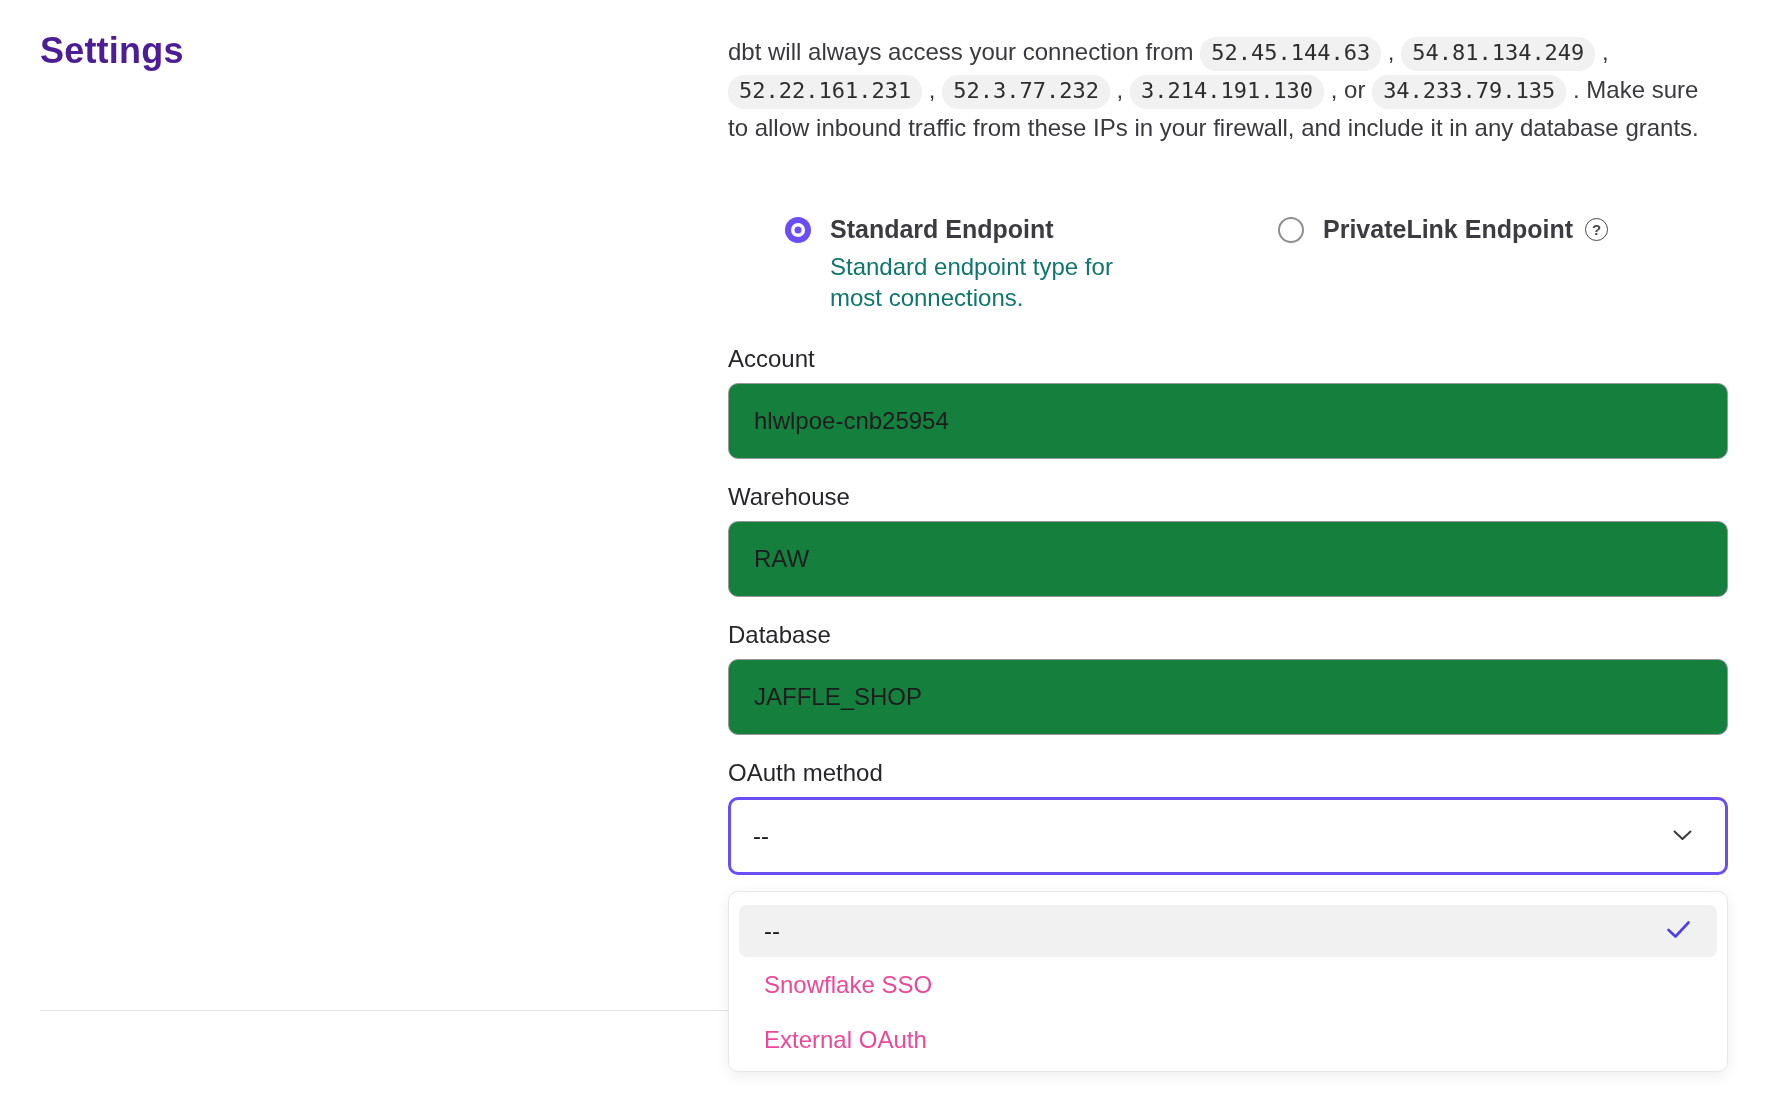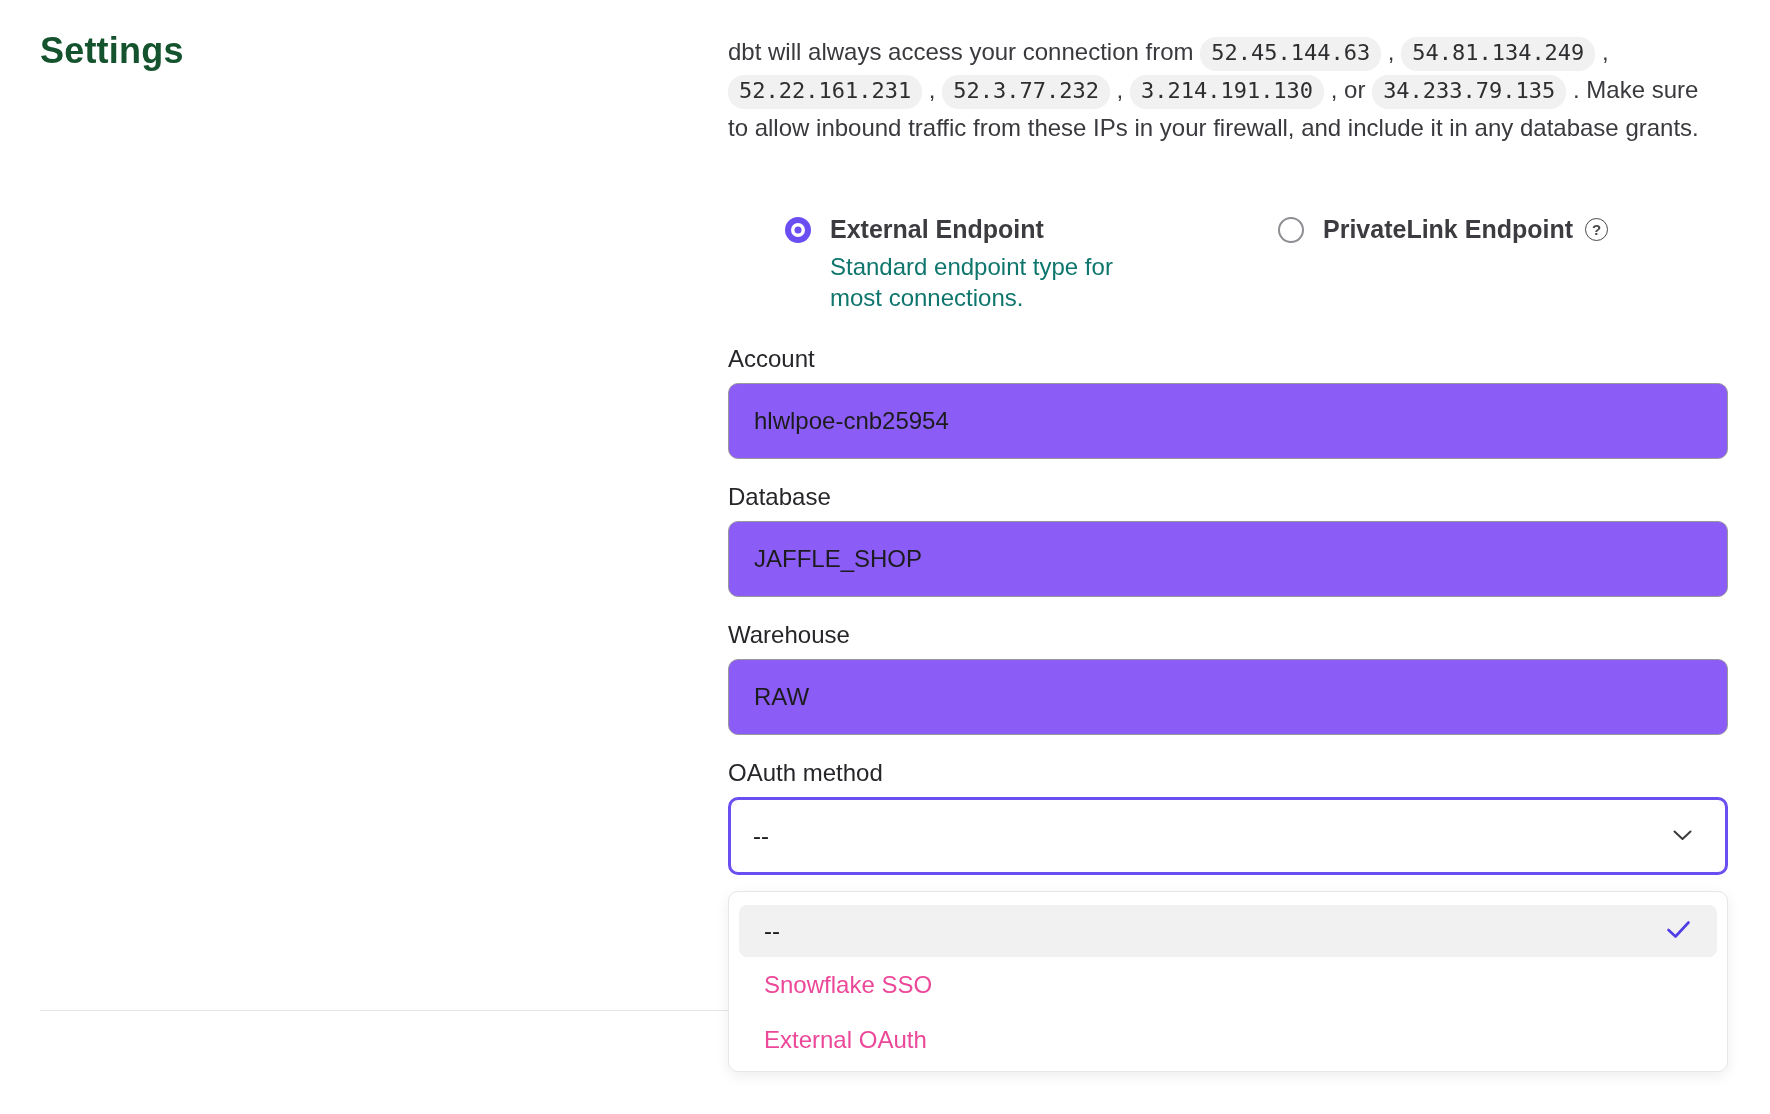--- a/index.html
+++ b/index.html
@@ -1,20 +1,20 @@
 <!DOCTYPE html>
 <html><head>
 <meta charset="utf-8">
 <style>
   * { margin:0; padding:0; box-sizing:border-box; }
   html,body { width:1770px; height:1114px; background:#ffffff; overflow:hidden;
               font-family:"Liberation Sans", sans-serif; }
 
   .page-title { position:absolute; left:40px; top:30px; font-size:36px; font-weight:700;
-                color:#14532d; letter-spacing:.2px; }
+                color:#4c1d95; letter-spacing:.2px; }
 
   .divider { position:absolute; left:40px; top:1010px; width:1687px; height:0;
              border-top:1px solid #e4e4e6; z-index:0; }
 
   .content { position:absolute; left:728px; top:33px; width:1000px; z-index:1; }
 
   
   .intro { width:985px; font-size:24px; line-height:38px; color:#3a3a3e; }
   .ip-chip { display:inline-block; background:#f1f1f2; border-radius:16px; padding:1px 11px 3px;
              font-family:"DejaVu Sans Mono", monospace; font-size:22px; color:#2e2e30;
@@ -36,21 +36,21 @@
   .help-icon { width:23px; height:23px; border-radius:50%; border:1.5px solid #48484a;
                display:inline-flex; align-items:center; justify-content:center;
                font-size:15px; font-weight:600; color:#48484a; flex:0 0 23px; }
 
   
   .field-group { margin-top:24px; }
   .field-group.first { margin-top:32px; }
   .field-label { font-size:24px; font-weight:500; color:#26262a; line-height:28px; margin-bottom:10px; }
   .text-input { width:1000px; height:76px; border:1.5px solid #98989d; border-radius:10px;
                 padding:0 25px; font-family:"Liberation Sans", sans-serif; font-size:24px;
-                color:#1c1c1e; background:#8b5cf6; outline:none; }
+                color:#1c1c1e; background:#15803d; outline:none; }
 
   
   .select-box { width:1000px; height:78px; border:3px solid #6b4ef2; border-radius:10px;
                 background:#ffffff; display:flex; align-items:center; padding:0 37px 0 22px;
                 cursor:pointer; position:relative; }
   .select-value { font-size:24px; color:#1c1c1e; }
   .chevron-icon { position:absolute; right:33px; top:50%; transform:translateY(-50%); }
 
   
   .menu { margin-top:16px; width:1000px; background:#ffffff; border:1px solid #e7e7e9;
@@ -73,21 +73,21 @@
 <div class="content">
 
   <p class="intro"><span>dbt will always access your connection from </span><span class="ip-chip">52.45.144.63</span><span> , </span><span class="ip-chip">54.81.134.249</span><span> , </span><span class="ip-chip">52.22.161.231</span><span> , </span><span class="ip-chip">52.3.77.232</span><span> , </span><span class="ip-chip">3.214.191.130</span><span> , or </span><span class="ip-chip">34.233.79.135</span><span> . Make sure to allow inbound traffic from these IPs in your firewall, and include it in any database grants.</span></p>
 
   <div class="radio-row">
 
     <div class="radio-option">
       <div class="radio-circle checked"></div>
       <div>
         <div class="radio-title">
-          <span>External Endpoint</span>
+          <span>Standard Endpoint</span>
         </div>
         <div class="radio-desc">Standard endpoint type for most connections.</div>
       </div>
     </div>
 
     <div class="radio-option">
       <div class="radio-circle unchecked"></div>
       <div>
         <div class="radio-title">
           <span>PrivateLink Endpoint</span>
@@ -97,27 +97,27 @@
     </div>
 
   </div>
 
   <div class="field-group first">
     <div class="field-label">Account</div>
     <input class="text-input" type="text" value="hlwlpoe-cnb25954" style="">
   </div>
 
   <div class="field-group">
-    <div class="field-label">Database</div>
-    <input class="text-input" type="text" value="JAFFLE_SHOP" style="">
+    <div class="field-label">Warehouse</div>
+    <input class="text-input" type="text" value="RAW" style="">
   </div>
 
   <div class="field-group">
-    <div class="field-label">Warehouse</div>
-    <input class="text-input" type="text" value="RAW" style="">
+    <div class="field-label">Database</div>
+    <input class="text-input" type="text" value="JAFFLE_SHOP" style="">
   </div>
 
   <div class="field-group">
     <div class="field-label">OAuth method</div>
     <div class="select-box">
       <span class="select-value">--</span>
       <span class="chevron-icon">
         <svg width="19" height="11" viewBox="0 0 19 11" fill="none">
           <polyline points="1.5,1.5 9.5,9 17.5,1.5" stroke="#3a3a3c" stroke-width="2" fill="none" stroke-linecap="round" stroke-linejoin="round"></polyline>
         </svg>

